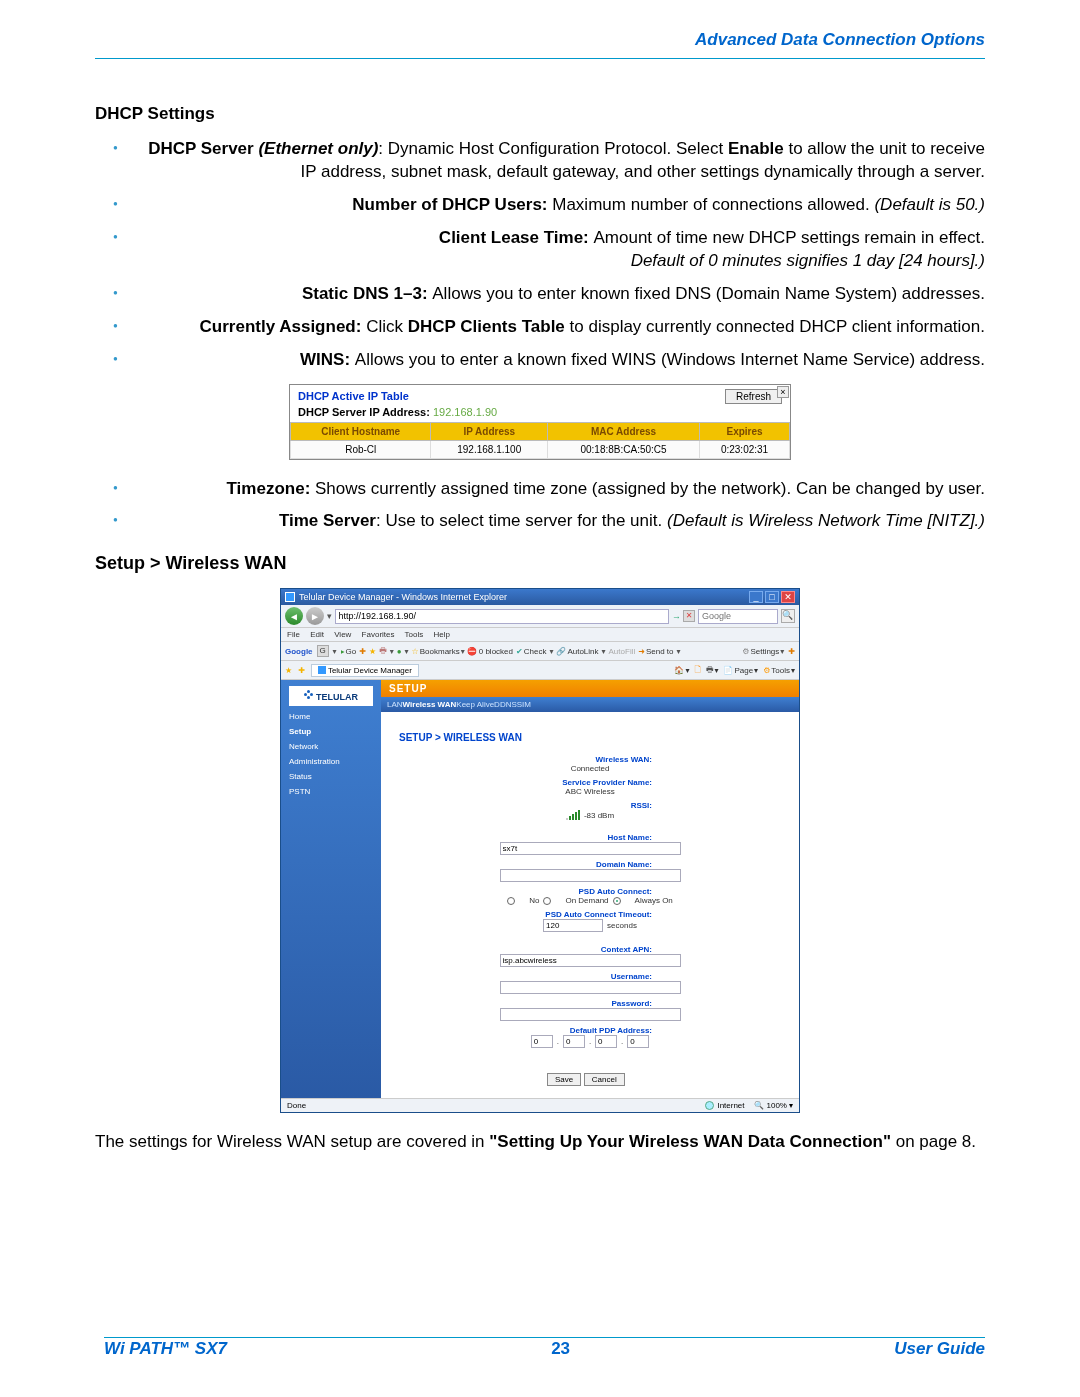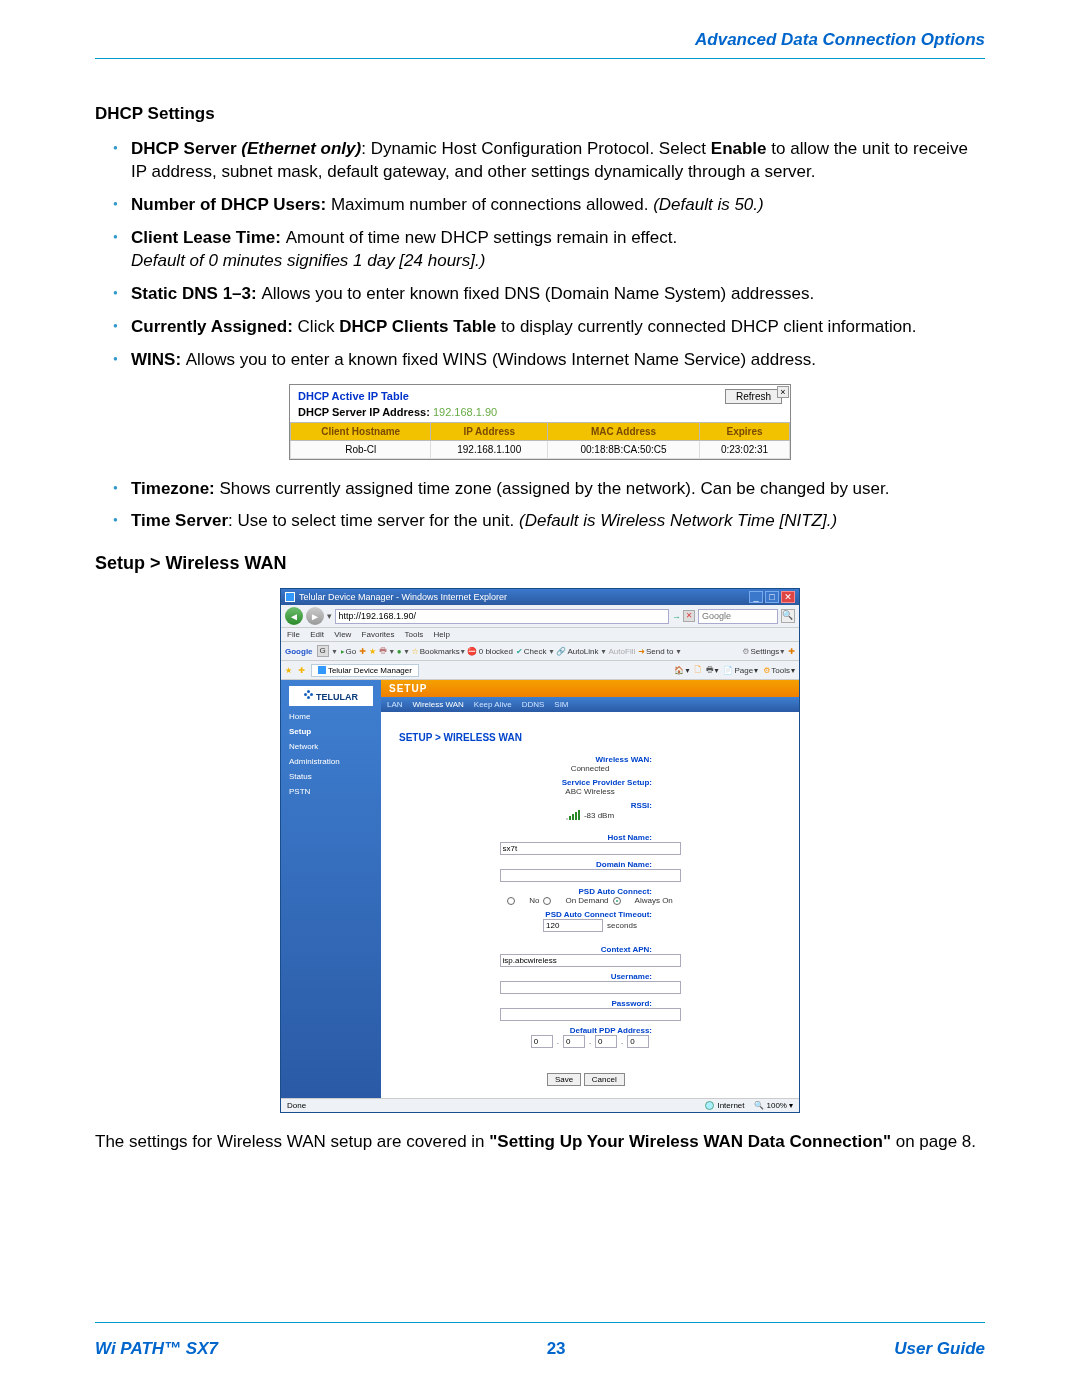--- a/index.html
+++ b/index.html
@@ -26,20 +26,21 @@
     margin-bottom: 45px;
   }
   .section-title {
     font-weight: bold;
     font-size: 17px;
     margin-bottom: 14px;
   }
   .bullet-list {
     list-style: none;
     padding-left: 18px;
+    text-align: right;
   }
   .bullet-list li {
     position: relative;
     padding-left: 18px;
     font-size: 17px;
     line-height: 1.35;
     margin-bottom: 10px;
   }
   .bullet-list li::before {
     content: "●";
@@ -187,23 +188,23 @@
   .sidebar .nav-item.active { font-weight:bold; }
 
   .main-panel { flex:1; background:#e8eef7; }
   .setup-hdr {
     background: linear-gradient(#f5a000,#f08000);
     color:#fff; font-weight:bold;
     padding:3px 8px;
     font-size:10px;
     letter-spacing:1px;
   }
-  .subtabs { background: linear-gradient(#3f7fd1,#2a5aa5); padding:3px 6px; display:flex; gap:10px; font-size:8px;align-items:flex-end;}
+  .subtabs { background: linear-gradient(#3f7fd1,#2a5aa5); padding:3px 6px; display:flex; font-size:8px;align-items:flex-end;}
   .subtabs span { color:#cde3ff; }
-  .subtabs .active { color:#fff; font-weight:normal;}
+  .subtabs .active { color:#fff; font-weight:bold;}
   .panel-inner { background:#fff; margin:0; padding: 20px 18px 12px 18px; color:#333; }
   .panel-title { color:#0044cc; font-weight:bold; font-size:10px; margin-bottom:12px;}
   .form-row { display:flex; align-items:center; margin-bottom:5px;flex-direction:column;}
   .form-row .lbl { width: 140px; text-align:right; color:#0044cc; font-weight:bold; font-size:8px; padding-right:8px;}
   .form-row .val { font-size:8px; display:flex; gap:4px; align-items:center;}
   .txt-inp { border:1px solid #aab; background:#fff; height:13px; font-size:8px; padding:0 2px;} .w60{width:60px;} .w30{width:22px;} .w150{width:181px;}
   .radio { display:inline-flex; align-items:center; gap:14px;}
   .rdot { width:8px; height:8px; border:1px solid #666; border-radius:50%; display:inline-block; background:#fff; position:relative;}
   .rdot.checked::after { content:''; position:absolute; inset:2px; background:#3a7; border-radius:50%;}
   .sig-bars { display:inline-flex; align-items:flex-end; gap:1px; height:10px;}
@@ -220,24 +221,24 @@
 
   .body-text {
     font-size: 17px;
     line-height: 1.35;
     margin-top: 4px;
   }
 
   .footer {
     position: absolute;
     bottom: 38px;
-    left: 95px;
+    left: 104px;
     right: 95px;
     border-top: 1px solid #0099cc;
-    padding-top: 16px;
+    padding-top: 1px;
     display: flex;
     justify-content: space-between;
     color: #0066cc;
     font-weight: bold;
     font-size: 17px;
     font-style: italic;
   }
   .footer .product { font-style: italic; }
   .footer .pg { font-style: normal; }
 </style>
@@ -434,21 +435,21 @@
         <span>DDNS</span>
         <span>SIM</span>
       </div>
       <div class="panel-inner">
         <div class="panel-title">SETUP &gt; WIRELESS WAN</div>
         <div class="form-row">
           <div class="lbl">Wireless WAN:</div>
           <div class="val">Connected</div>
         </div>
         <div class="form-row">
-          <div class="lbl">Service Provider Setup:</div>
+          <div class="lbl">Service Provider Name:</div>
           <div class="val">ABC Wireless</div>
         </div>
         <div class="form-row">
           <div class="lbl">RSSI:</div>
           <div class="val">
             <span class="sig-bars">
                 <i style="height:2px;" class="off"></i>
                 <i style="height:4px;"></i>
                 <i style="height:6px;"></i>
                 <i style="height:8px;"></i>

